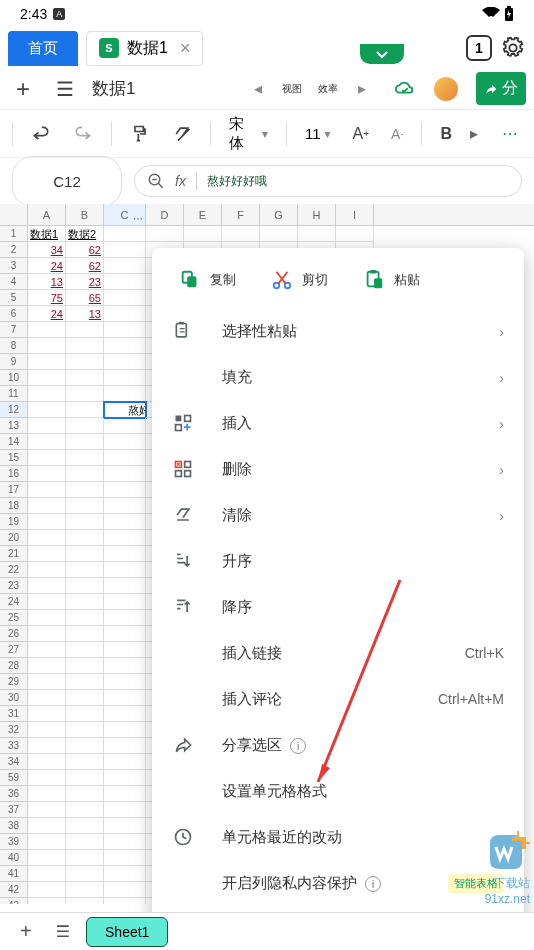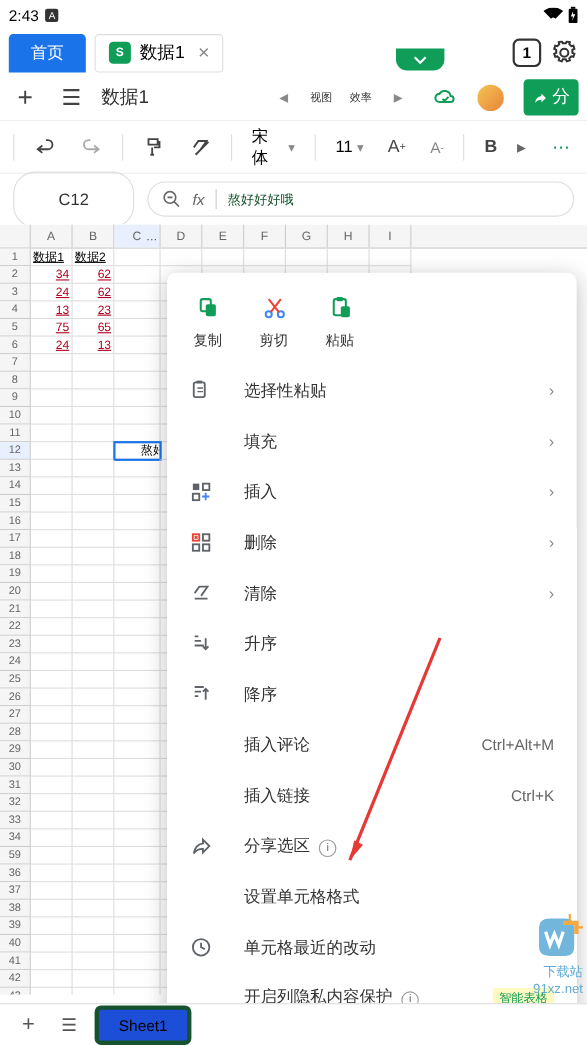--- a/index.html
+++ b/index.html
@@ -1,17 +1,17 @@
 <!DOCTYPE html>
 <html><head>
 <meta charset="utf-8">
 <style>
 * { box-sizing: border-box; margin: 0; padding: 0; }
 body { font-family: -apple-system, sans-serif; width: 534px; height: 950px; overflow: hidden; background: #fff; position: relative; }
-.status-bar { height: 28px; display: flex; align-items: center; justify-content: space-between; padding: 0 8px; font-size: 14px; font-weight: 500; }
+.status-bar { height: 28px; display: flex; align-items: center; justify-content: space-between; padding: 0 20px; font-size: 14px; font-weight: 500; }
 .status-left { display: flex; align-items: center; gap: 6px; }
 .status-right { display: flex; align-items: center; gap: 4px; }
 .tab-bar { height: 40px; display: flex; align-items: center; gap: 8px; padding: 0 8px; }
 .home-tab { background: #1a73e8; color: #fff; padding: 8px 20px; border-radius: 4px 4px 0 0; font-size: 15px; }
 .doc-tab { display: flex; align-items: center; gap: 8px; padding: 6px 12px; border: 1px solid #ddd; border-radius: 4px; background: #fff; }
 .doc-icon { width: 20px; height: 20px; background: #0f9d58; border-radius: 4px; display: flex; align-items: center; justify-content: center; color: #fff; font-size: 11px; font-weight: bold; }
 .doc-tab-close { font-size: 18px; color: #888; margin-left: 4px; }
 .tab-spacer { flex: 1; }
 .tab-counter { width: 26px; height: 26px; border: 2px solid #333; border-radius: 6px; display: flex; align-items: center; justify-content: center; font-size: 14px; font-weight: 600; }
 .gear-icon { width: 26px; height: 26px; display:flex; align-items:center; justify-content:center; }
@@ -51,34 +51,34 @@
 .cells { position: relative; flex: 1; }
 .cell-row { display: flex; height: 16px; }
 .cell { width: 38px; height: 16px; border-right: 1px solid #ddd; border-bottom: 1px solid #ddd; font-size: 11px; padding: 0 2px; text-align: right; line-height: 16px; overflow: hidden; white-space: nowrap; text-decoration: underline; }
 .cell.wide { width: 42px; padding-left: 24px; }
 .cell.header-cell { text-align: left; color: #000; }
 .cell.data-cell { color: #b00020; }
 .cell.active { outline: 2px solid #1a73e8; outline-offset: -1px; text-decoration: none; text-align:left; }
 .cell.plain { text-decoration: none; text-align:left; }
 .context-menu { position: absolute; left: 152px; top: 248px; width: 372px; height: 690px; background: #fff; border-radius: 8px; box-shadow: 0 4px 20px rgba(0,0,0,0.25); overflow-y: auto; }
 .ctx-top { display: flex; justify-content: flex-start; gap: 32px; padding: 18px 24px 14px 24px; }
-.ctx-top-item { display: flex; flex-direction: column; align-items: flex-start; gap: 6px; font-size: 13px; color: #333; }
+.ctx-top-item { display: flex; flex-direction: row; align-items: center; gap: 6px; font-size: 13px; color: #333; }
 .ctx-icon-wrap { width: 28px; height: 28px; display: flex; align-items: center; justify-content: center; }
 .ctx-row { display: flex; align-items: center; padding: 12px 20px; gap: 28px; font-size: 15px; color: #333; position:relative; }
 .ctx-row-icon { width: 22px; height: 22px; display: flex; align-items: center; justify-content: center; color: #5f6368; flex-shrink:0; }
 .ctx-row-label { flex: 1; }
 .ctx-chevron { color: #888; }
 .ctx-shortcut { color: #666; font-size: 14px; }
 .ctx-badge { background: #fef9c3; color: #0f9d58; font-size: 11px; padding: 2px 6px; border-radius: 3px; }
 .ctx-info { width: 16px; height: 16px; border: 1px solid #999; border-radius: 50%; display:inline-flex; align-items:center; justify-content:center; font-size:10px; color:#666; margin-left:4px; }
 .arrow-annotation { position: absolute; pointer-events: none; z-index: 100; }
 .sheet-tab-bar { position: absolute; bottom: 0; left: 0; right: 0; height: 38px; display: flex; align-items: center; padding: 0 12px; gap: 10px; background: #fff; border-top: 1px solid #ddd; }
 .sheet-plus { font-size: 20px; color: #555; padding: 0 8px; }
 .sheet-lines { font-size: 16px; color: #555; padding: 0 6px; }
-.sheet-tab { padding: 6px 18px; border: 4px solid #14532d; border-radius: 6px; font-size: 14px; background: #1d4ed8; }
+.sheet-tab { padding: 6px 18px; border: 1px solid #14532d; border-radius: 6px; font-size: 14px; background: #5eead4; }
 .watermark { position: absolute; right: 4px; bottom: 44px; text-align: right; opacity: 0.95; z-index:50; }
 .watermark-icon { width: 48px; height: 48px; margin: 0 auto; }
 .watermark-text { font-size: 12px; color: #5ba8d4; font-weight: 500; }
 svg { display: block; }
 </style>
 </head>
 <body>
 
 <div class="status-bar">
   <div class="status-left">
@@ -828,27 +828,27 @@
   <div class="ctx-row">
     <div class="ctx-row-icon">
         <svg width="20" height="20" viewBox="0 0 24 24">
           <path d="M5 4h10M5 9h7M5 14h4M17 18V6m-3 3l3-3 3 3" fill="none" stroke="#5f6368" stroke-width="2"></path>
         </svg>
       </div>
     <span class="ctx-row-label">降序</span>
   </div>
   <div class="ctx-row">
     <div class="ctx-row-icon"></div>
+    <span class="ctx-row-label">插入链接</span>
+    <span class="ctx-shortcut">Ctrl+K</span>
+  </div>
+  <div class="ctx-row">
+    <div class="ctx-row-icon"></div>
     <span class="ctx-row-label">插入评论</span>
     <span class="ctx-shortcut">Ctrl+Alt+M</span>
-  </div>
-  <div class="ctx-row">
-    <div class="ctx-row-icon"></div>
-    <span class="ctx-row-label">插入链接</span>
-    <span class="ctx-shortcut">Ctrl+K</span>
   </div>
   <div class="ctx-row">
     <div class="ctx-row-icon">
         <svg width="20" height="20" viewBox="0 0 24 24">
           <path d="M14 5l7 7-7 7v-4c-5 0-8 2-10 5 1-6 4-10 10-11V5z" fill="none" stroke="#5f6368" stroke-width="2"></path>
         </svg>
       </div>
     <span class="ctx-row-label"><span>分享选区</span> <span class="ctx-info">i</span></span>
   </div>
   <div class="ctx-row">

